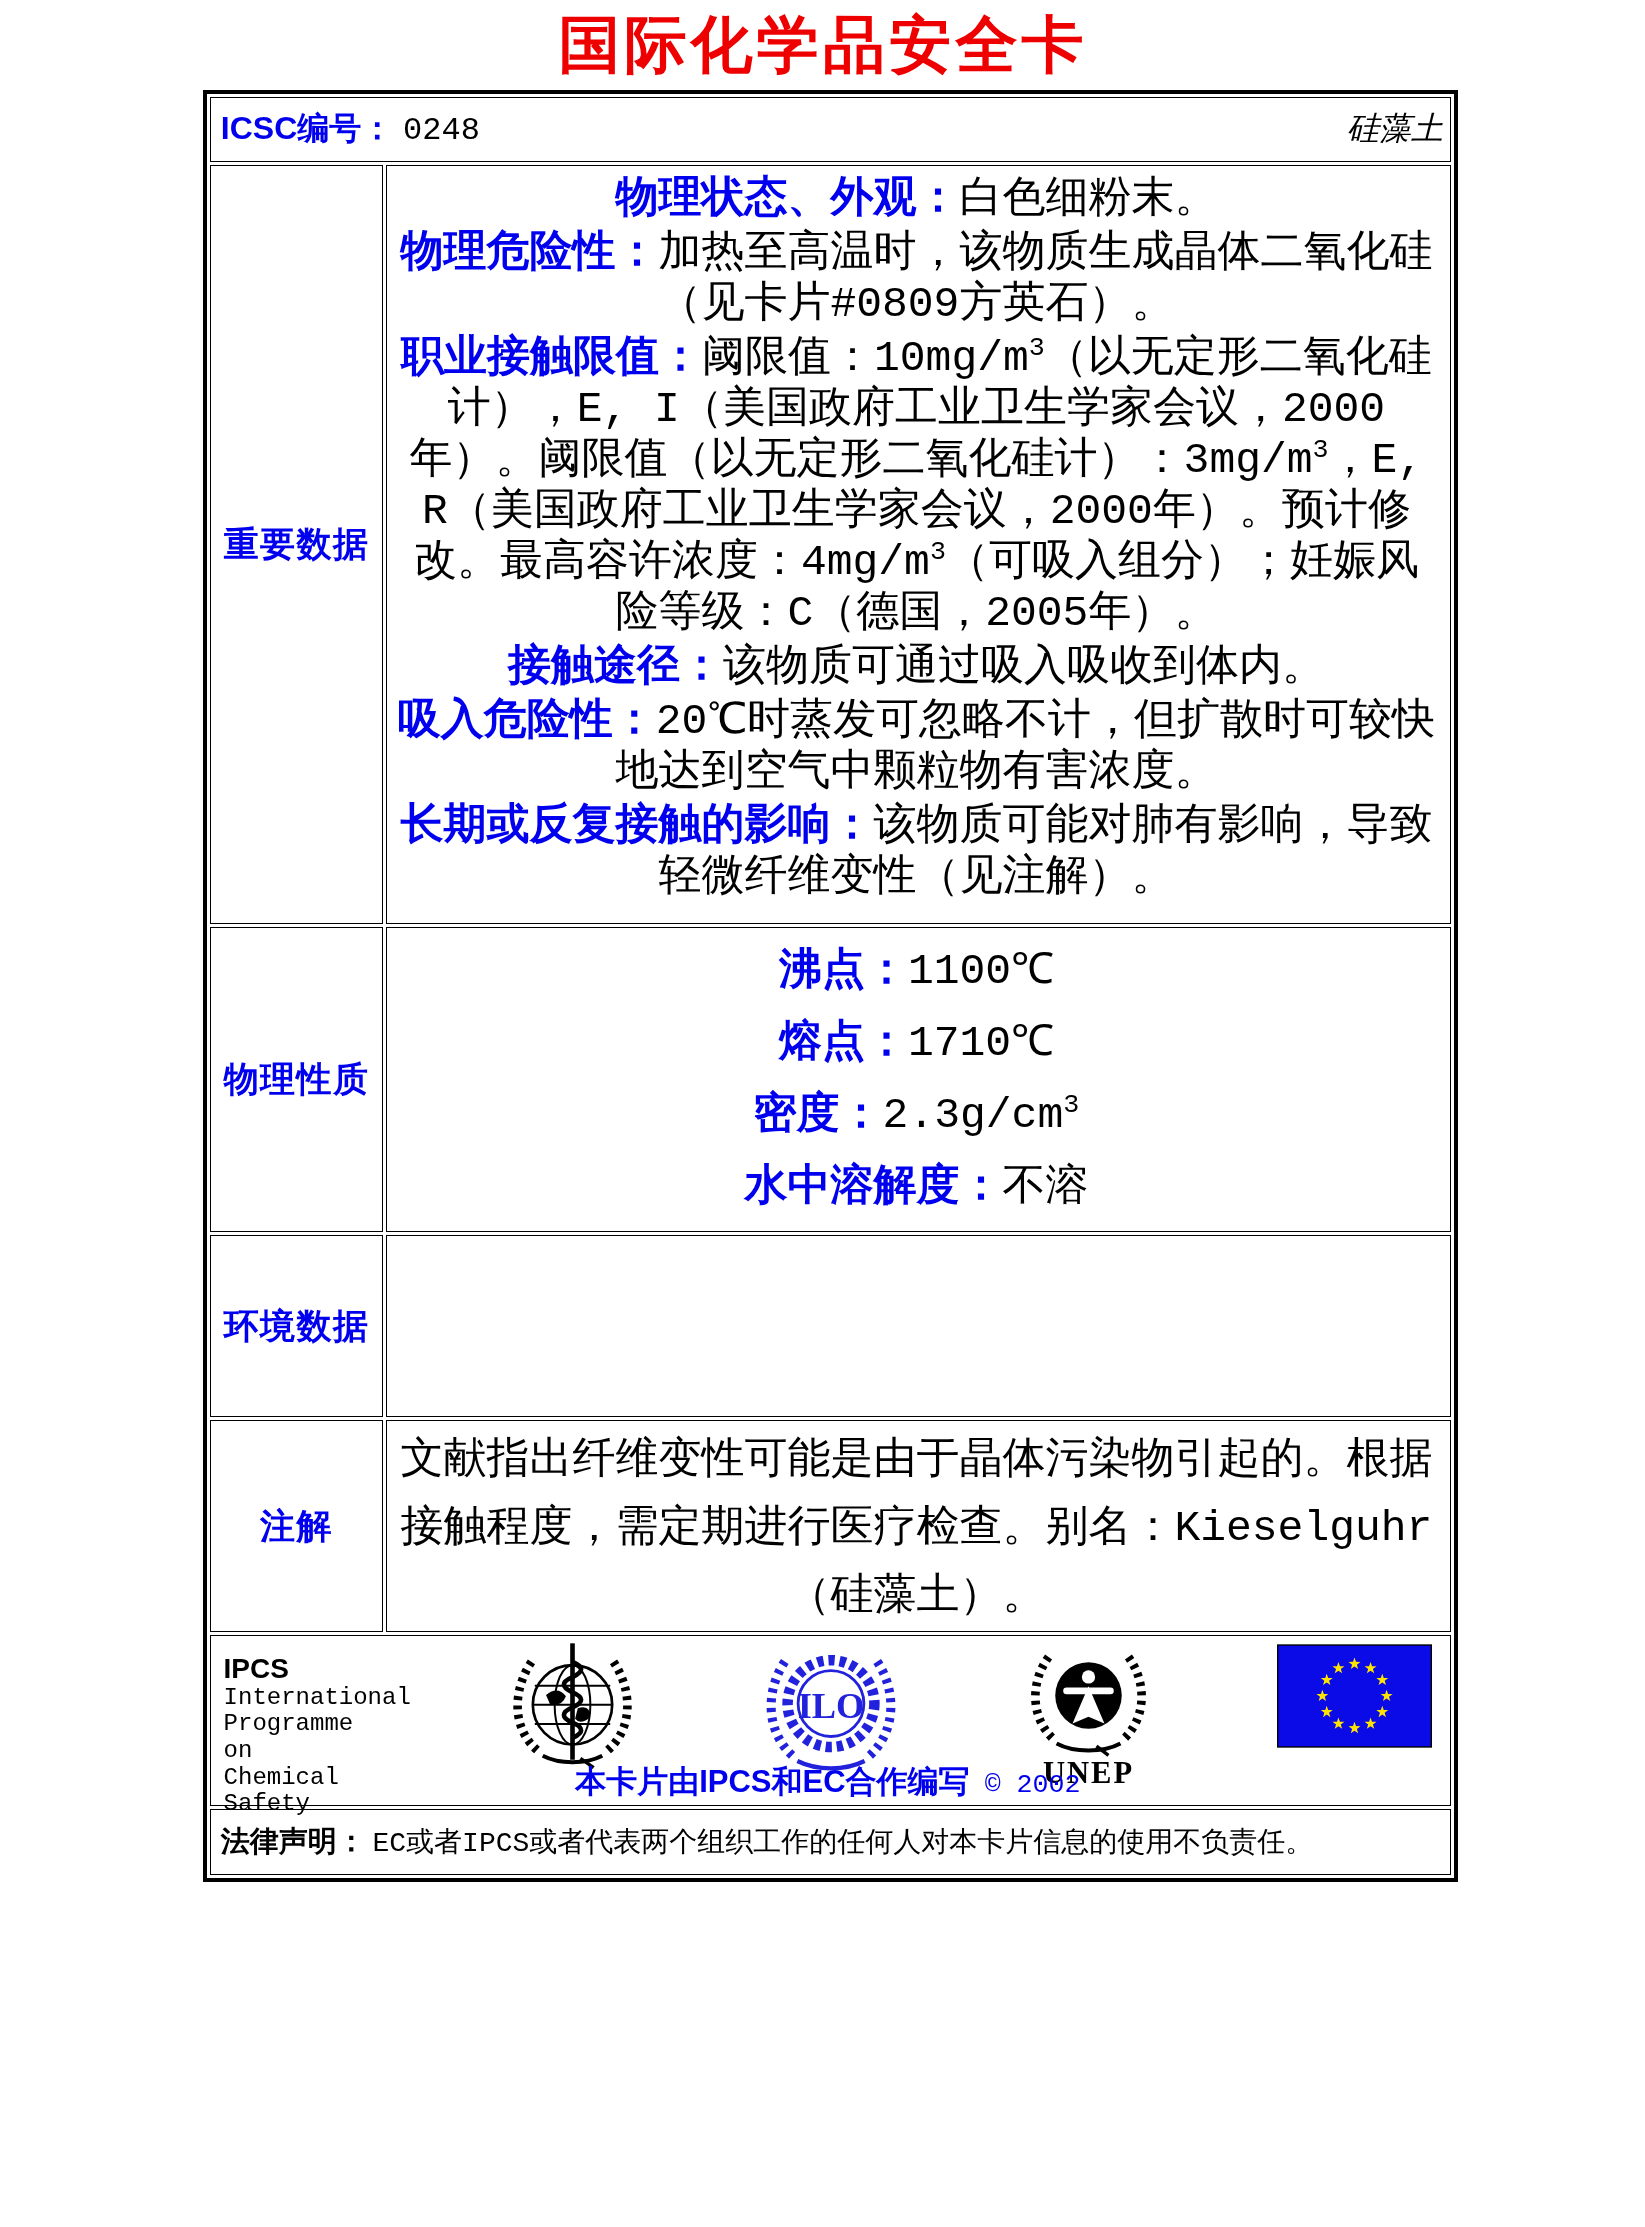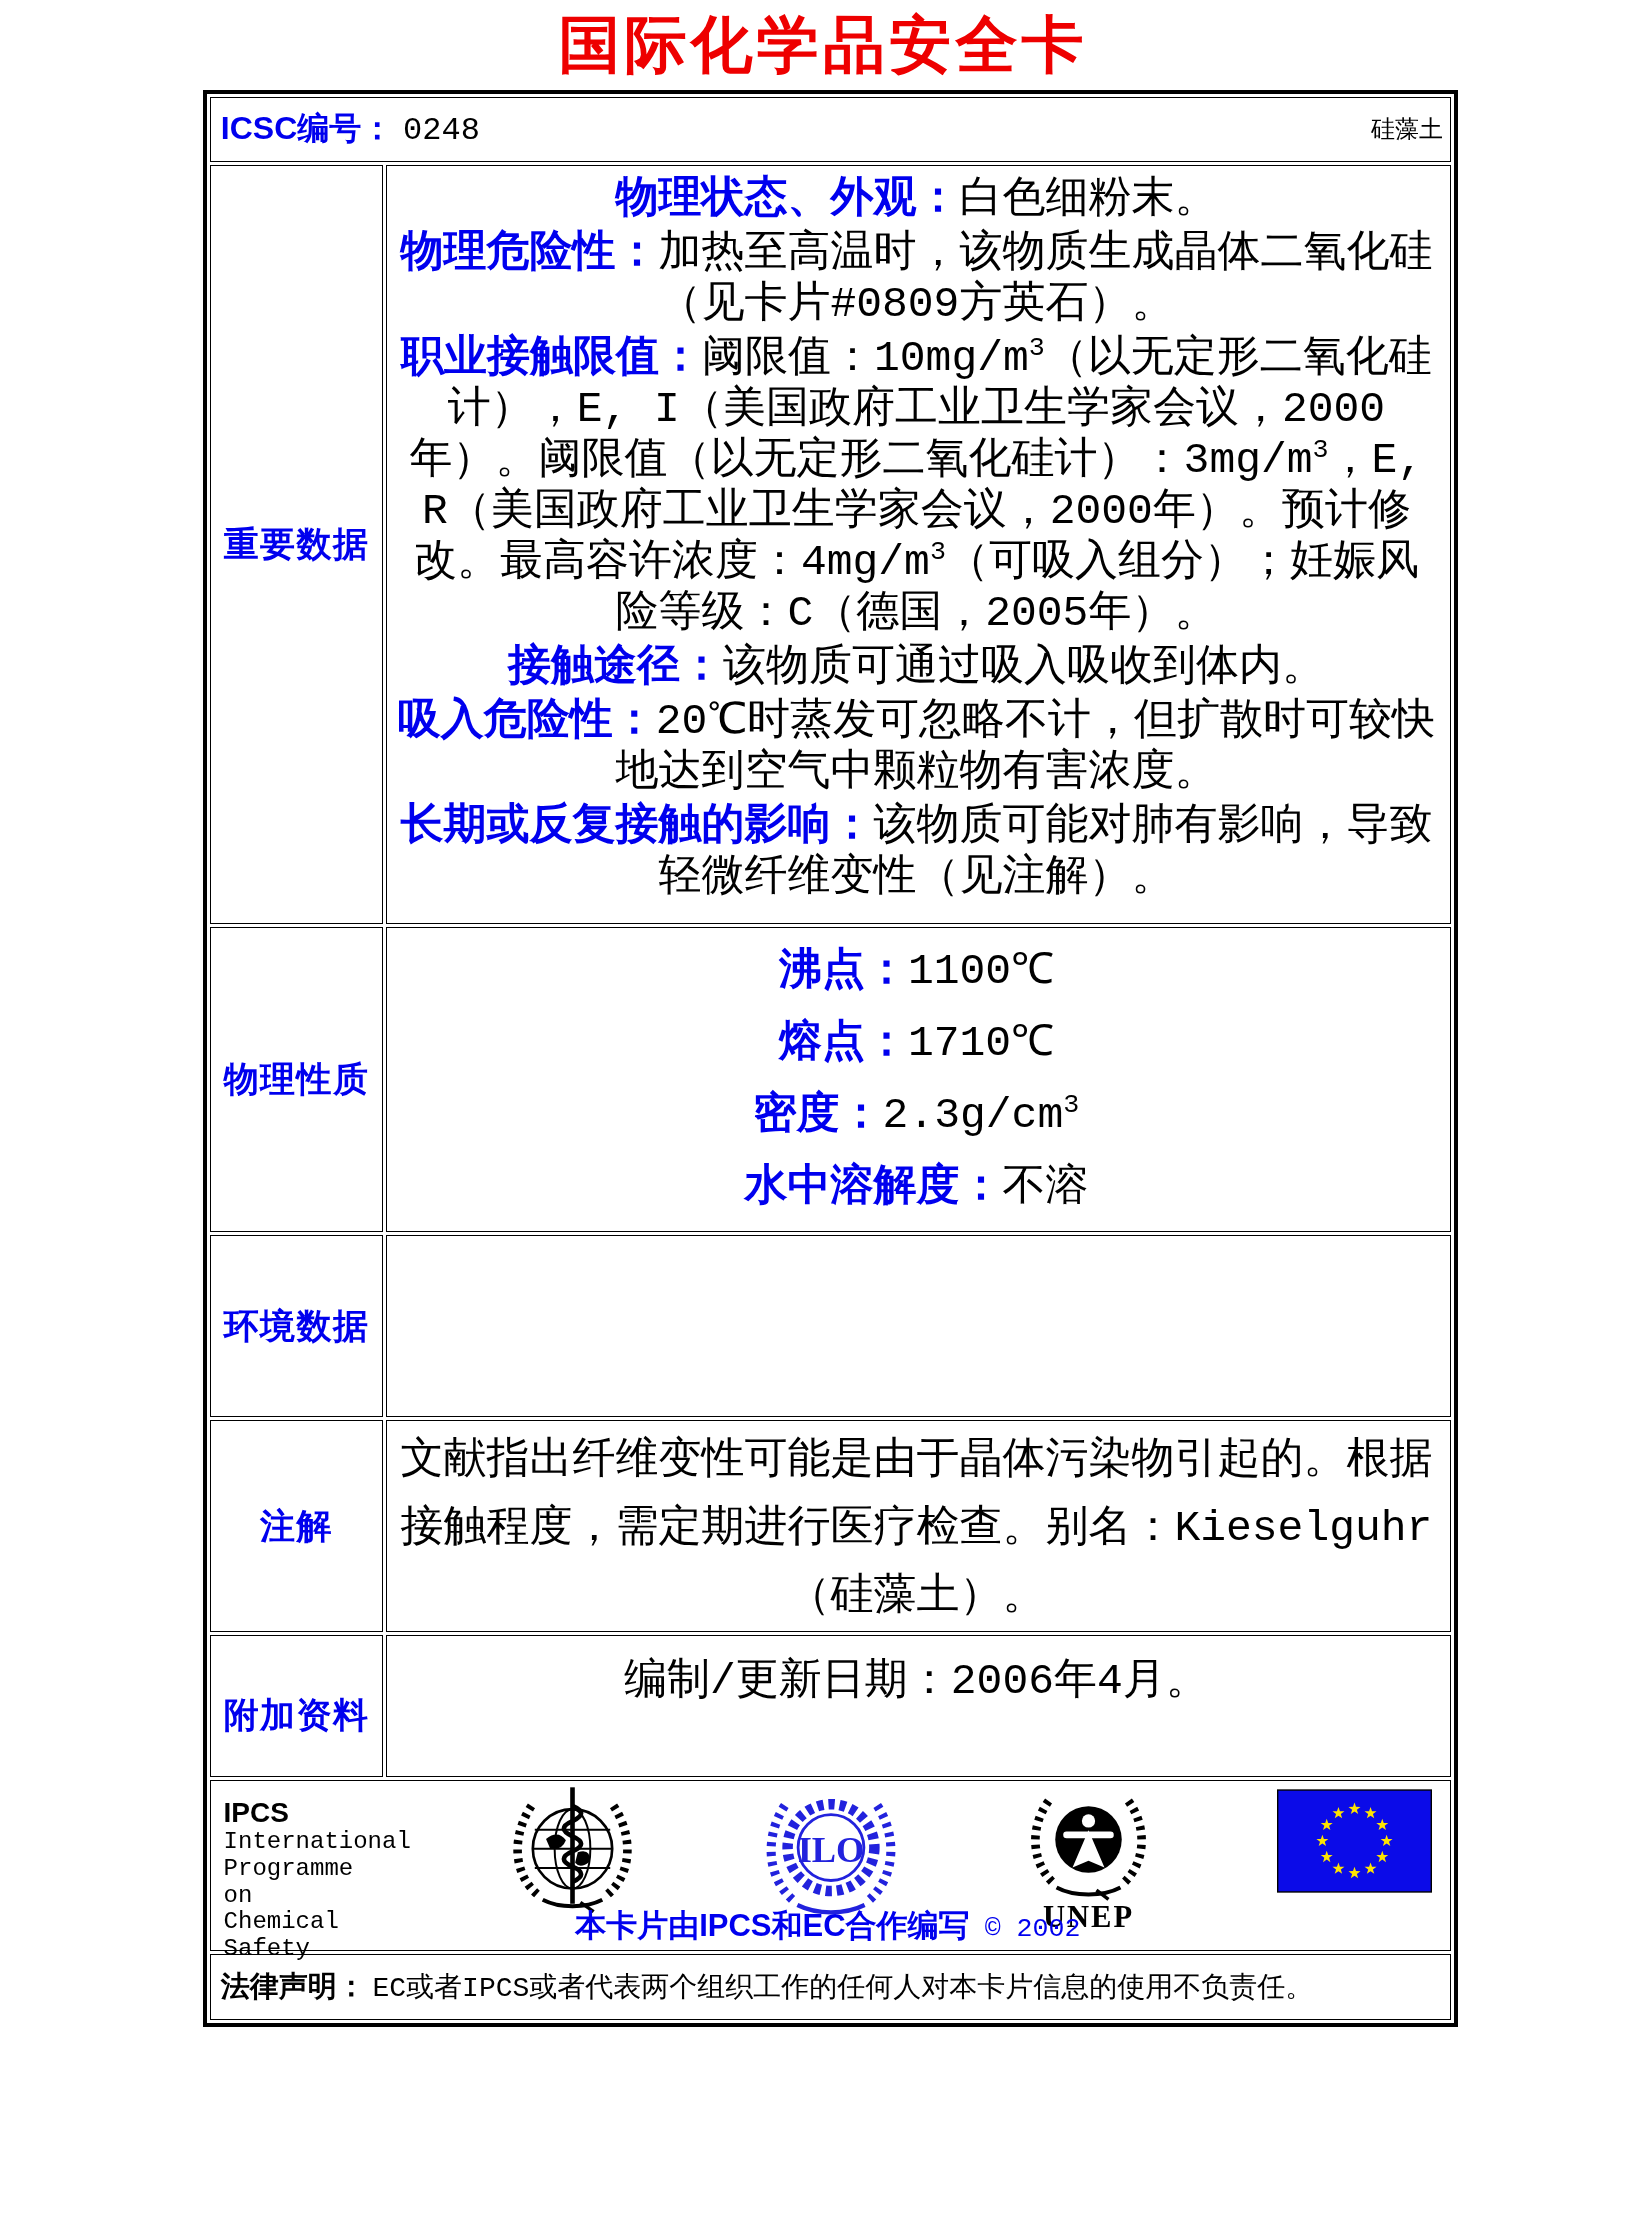--- a/index.html
+++ b/index.html
@@ -26,21 +26,21 @@
     font-size:35px;color:var(--label-blue,#0000ee);letter-spacing:1.4px;
   }
   
   td.hdr-cell{height:63px;vertical-align:middle;padding:0 7px 0 9.8px;}
   .hdr-flex{display:flex;justify-content:space-between;align-items:center;}
   .icsc-label{
     font-family:"Liberation Sans","DejaVu Sans",sans-serif;font-weight:bold;
     font-size:32px;color:var(--label-blue,#0000ee);
   }
   .icsc-number{font-size:32px;margin-left:9.8px;}
-  .chem-name{font-size:24px;}
+  .chem-name{font-size:32px;font-style:italic;}
   
   td.content-cell{padding:5.6px 11.2px 0 7px;}
   .para{font-size:43px;line-height:51px;word-break:break-all;text-align:center;}
   .content-wide .para{line-height:68px;}
   .seg-label{
     font-family:"Liberation Sans","DejaVu Sans",sans-serif;font-weight:bold;
     color:var(--label-blue,#0000ee);
   }
   sup.seg-sup{font-size:62%;line-height:0;}
   
@@ -135,28 +135,20 @@
 
   <tr>
     <td class="sec-label-cell h-notes">
       <span class="sec-label">注解</span>
     </td>
     <td class="content-cell content-wide h-notes">
           <div class="para"><span class="seg-text">文献指出纤维变性可能是由于晶体污染物引起的。根据接触程度，需定期进行医疗检查。别名：Kieselguhr（硅藻土）。</span></div>
         </td>
   </tr>
 
-  <tr>
-    <td class="sec-label-cell h-additional">
-      <span class="sec-label">附加资料</span>
-    </td>
-    <td class="content-cell h-additional">
-          <div class="para"><span class="seg-text">编制/更新日期：2006年4月。</span></div>
-        </td>
-  </tr>
 
   <tr>
     <td class="footer-cell" colspan="2">
       <div class="footer-top">
 
         <div class="ipcs-block">
           <div class="ipcs-title">IPCS</div>
           <div class="ipcs-sub">International</div>
           <div class="ipcs-sub">Programme on</div>
           <div class="ipcs-sub">Chemical Safety</div>

